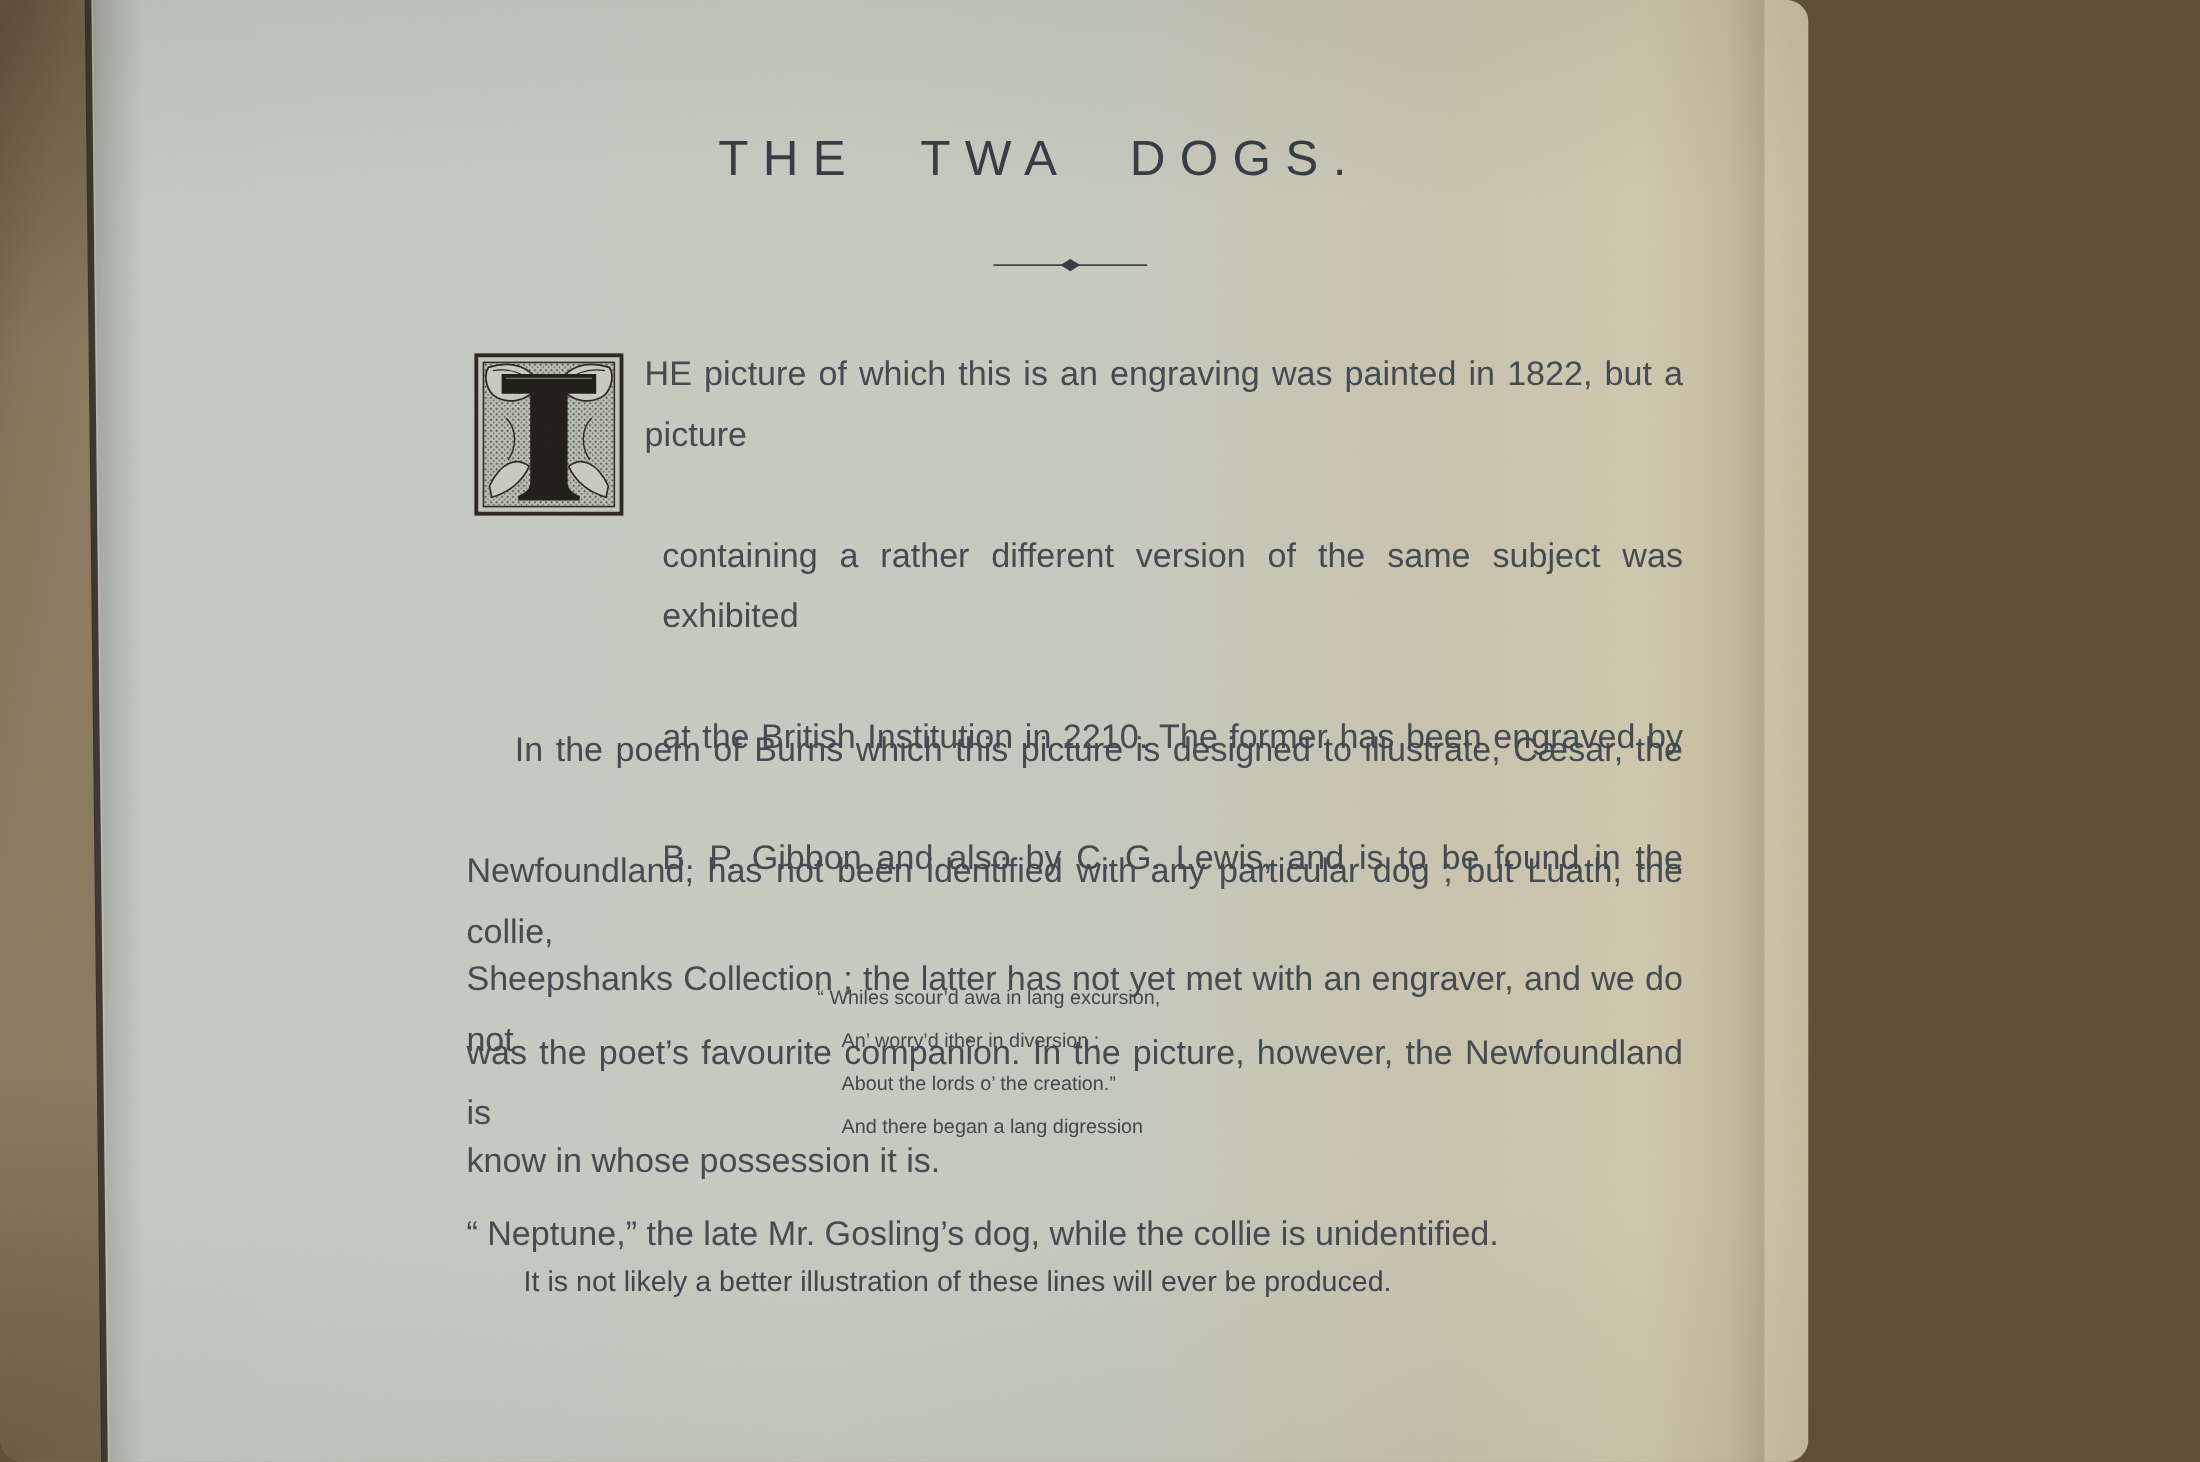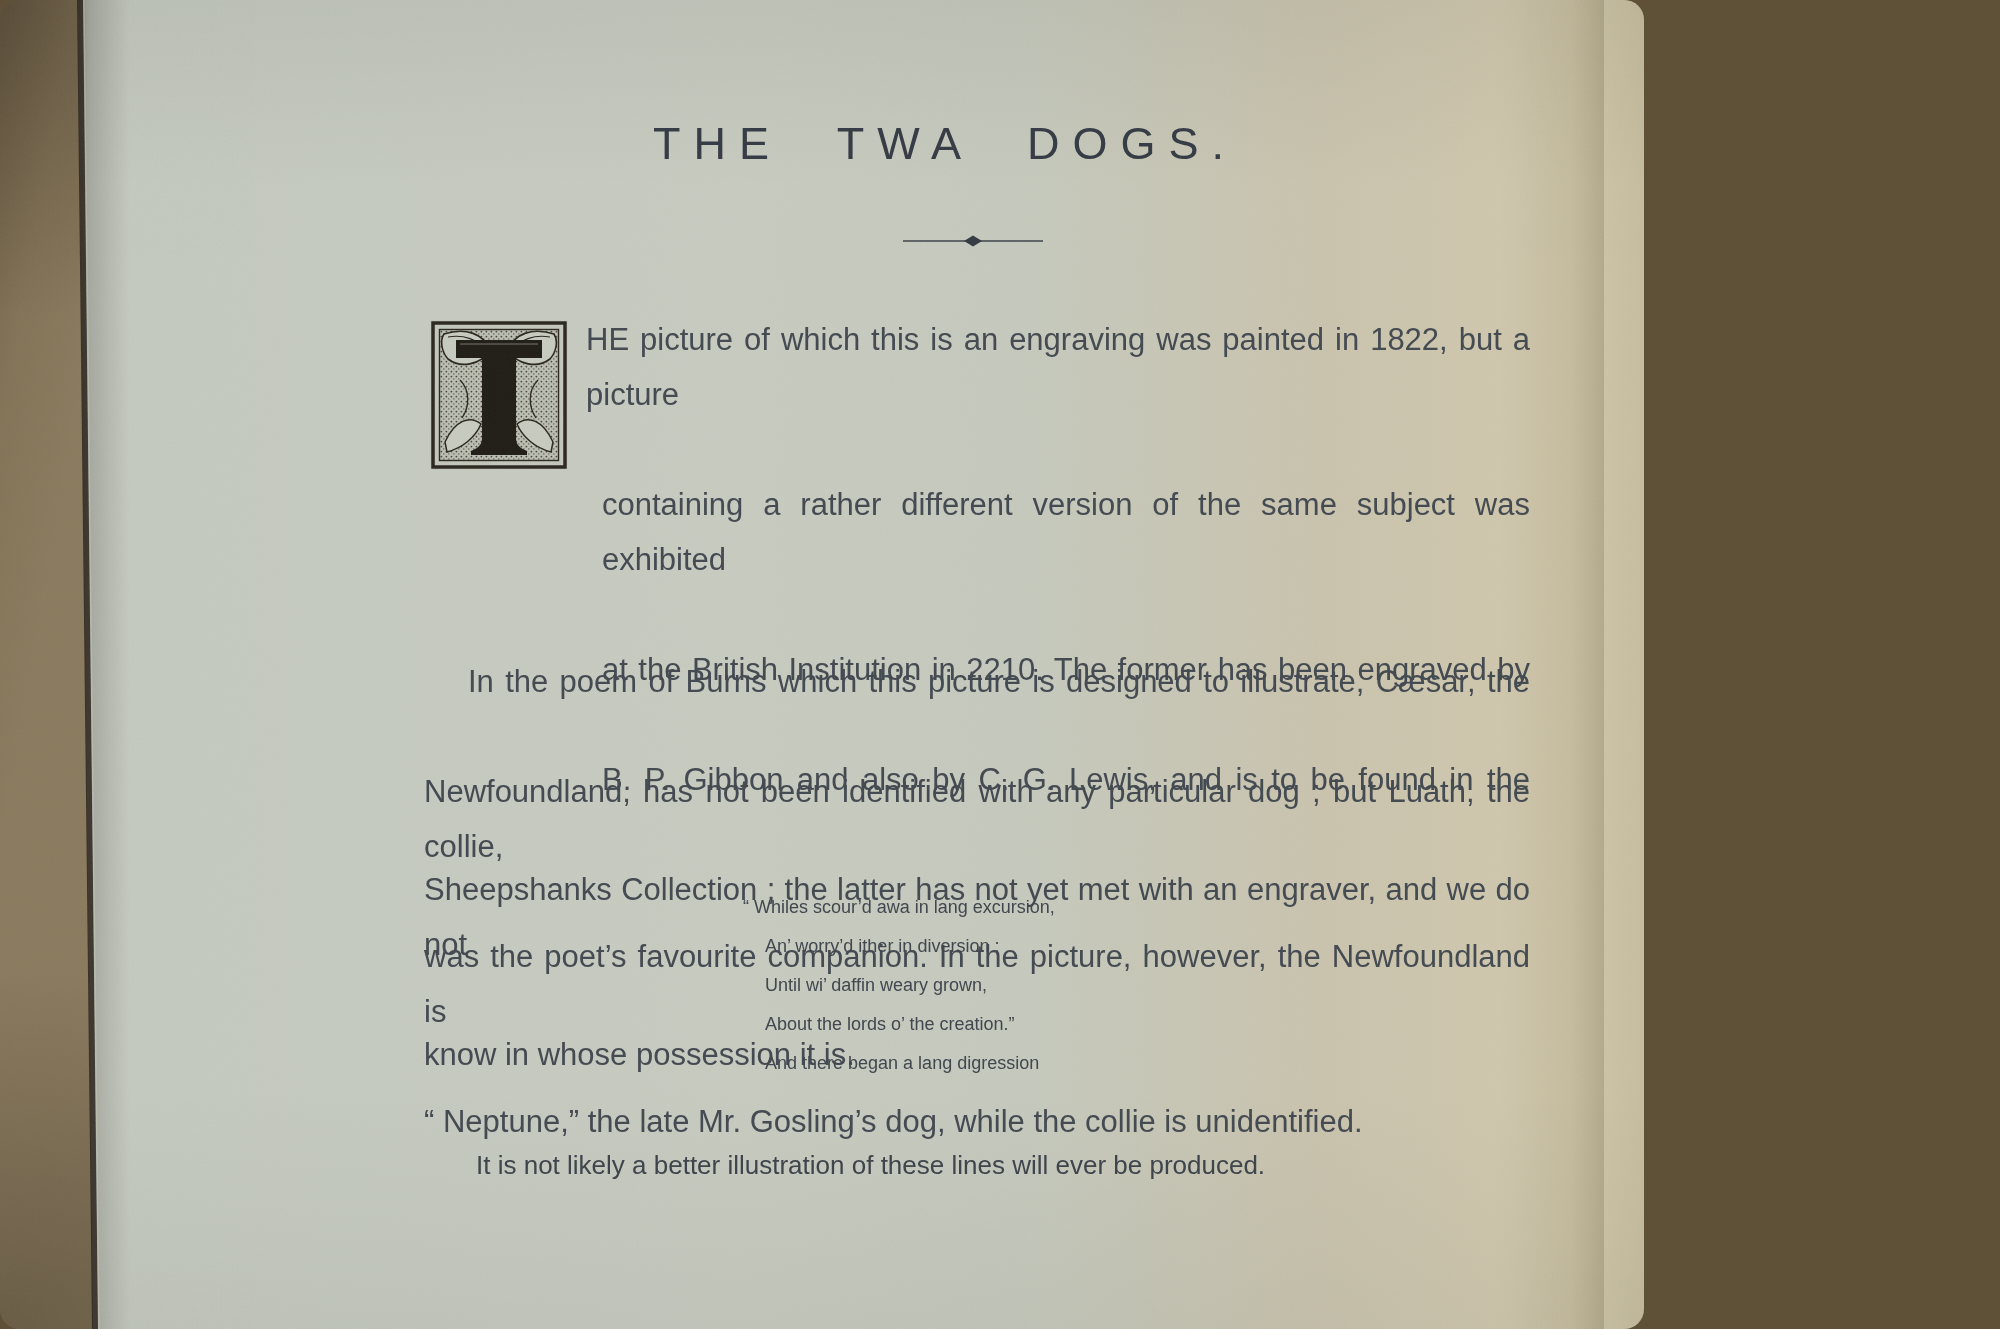--- a/index.html
+++ b/index.html
@@ -127,21 +127,20 @@
     <div class="para para2">
       <div class="jline firstline-indent">In the poem of Burns which this picture is designed to illustrate, Cæsar, the</div>
       <div class="jline">Newfoundland, has not been identified with any particular dog ; but Luath, the collie,</div>
       <div class="jline">was the poet’s favourite companion.  In the picture, however, the Newfoundland is</div>
       <div>“ Neptune,” the late Mr. Gosling’s dog, while the collie is unidentified.</div>
     </div>
 
     <div class="poem">
       <div>“ Whiles scour’d awa in lang excursion,</div>
       <div class="hang">An’ worry’d ither in diversion ;</div>
-      <div class="hang">Until wi’ daffin weary grown,</div>
       <div class="hang">About the lords o’ the creation.”</div>
       <div class="hang">And there began a lang digression</div>
     </div>
 
     <div class="closing">It is not likely a better illustration of these lines will ever be produced.</div>
 
   </div>
 
   <div class="speck white" style="left:1908px;top:222px;width:7px;height:6px;"></div>
   <div class="speck white" style="left:1886px;top:268px;width:5px;height:5px;"></div>

